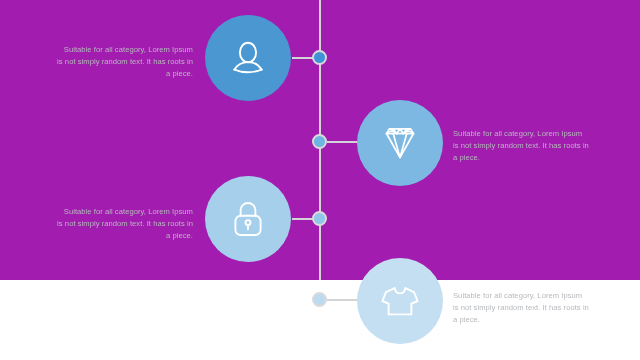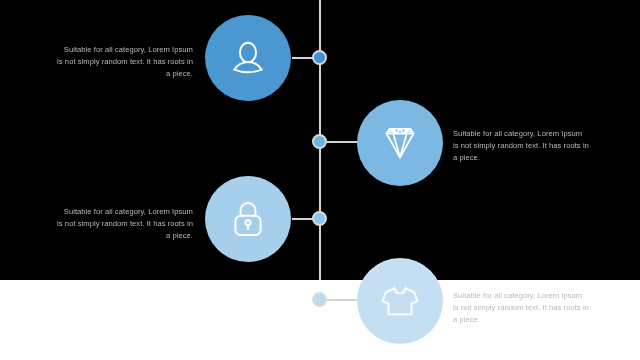--- a/index.html
+++ b/index.html
@@ -13,21 +13,21 @@
     font-family: "Liberation Sans", sans-serif;
     overflow: hidden;
     position: relative;
   }
 
   #slide {
     position: absolute;
     inset: 0;
     width: 640px;
     height: 280px;
-    background: #000000;
+    background: #a21caf;
   }
 
   
   .timeline-axis {
     position: absolute;
     top: 0;
     bottom: 0;
     left: 319px;
     width: 2px;
     background: #d2d4d6;

